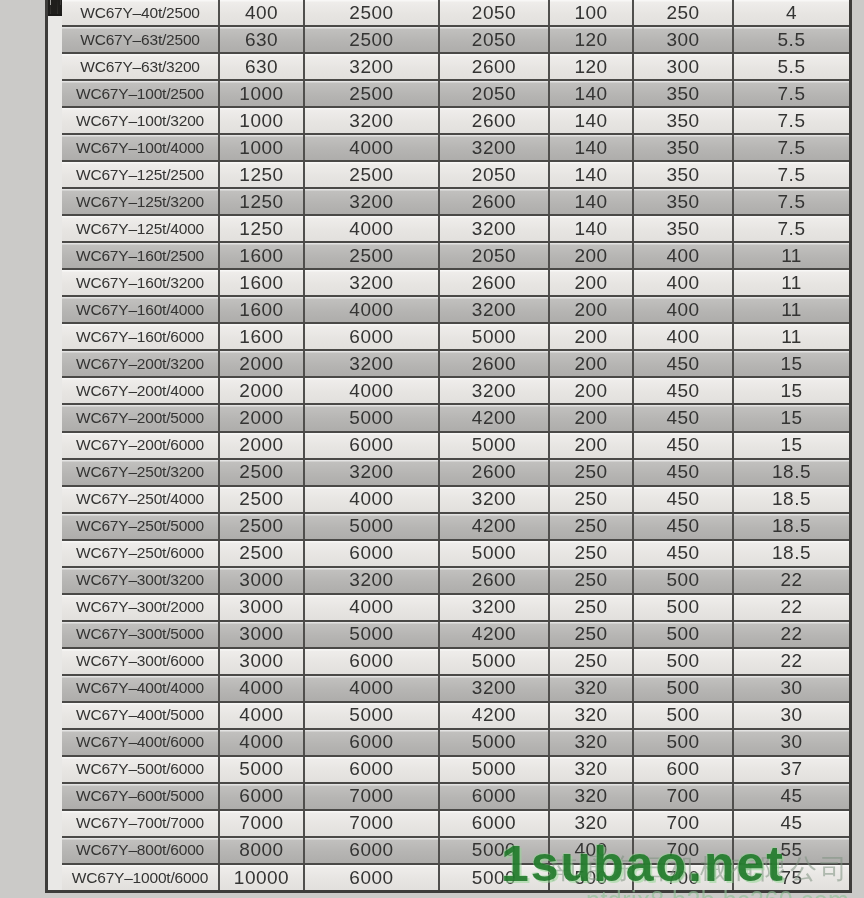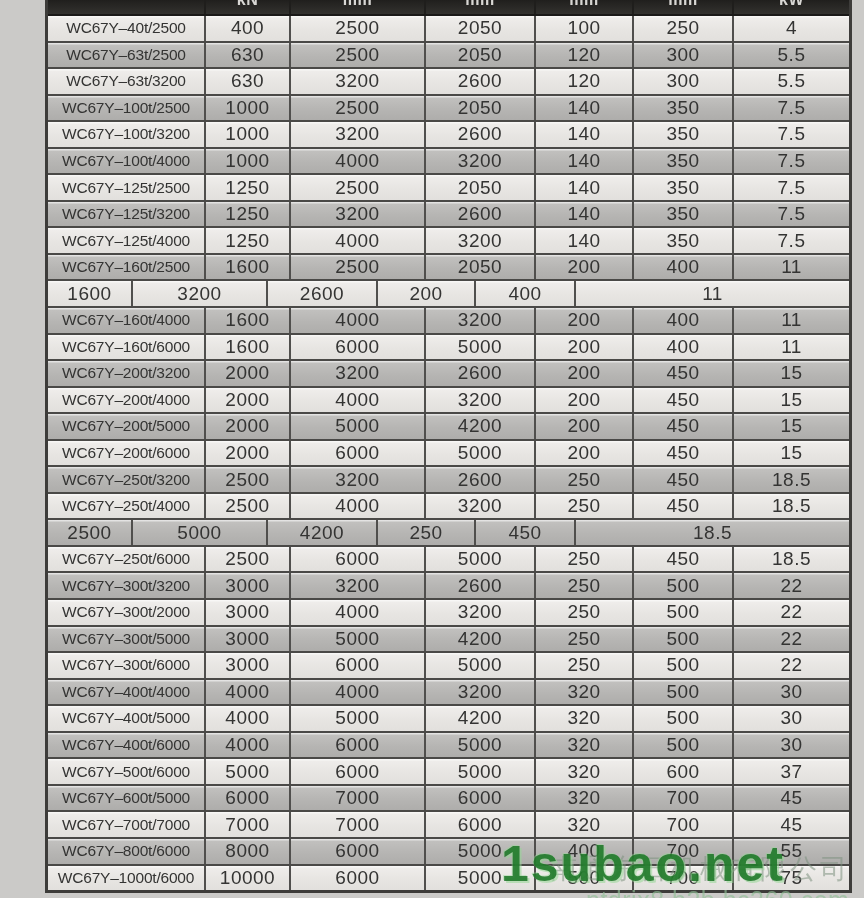--- a/index.html
+++ b/index.html
@@ -9,21 +9,21 @@
     background:#cbcac8;
     font-family:"Liberation Sans", sans-serif;
   }
   
   .spec-table {
     position:absolute; left:45px; top:0; width:807px; height:893px;
     box-sizing:border-box;
     border-left:3px solid #3d3c3a;
     border-right:3px solid #3d3c3a;
     border-bottom:3px solid #3d3c3a;
-    display:flex; flex-direction:column;
+    display:flex; 
     background:#e9e8e6;
   }
   .header-row {
     height:14px; flex:0 0 14px;
     background:linear-gradient(#201f1d,#33322f);
     display:flex; overflow:hidden;
     border-bottom:2px solid #1a1918;
   }
   .header-cell {
     box-sizing:border-box;
@@ -50,21 +50,21 @@
     display:flex; align-items:center; justify-content:center;
     border-right:2px solid #504f4d;
     box-shadow:inset 0 1.5px 0 rgba(255,255,255,.55);
     color:#343433;
   }
   .cell:last-child { border-right:none; }
   .c0 { width:158px; }
   .c1 { width:85px;  }
   .c2 { width:135px; }
   .c3 { width:110px; }
-  .c4 { width:98px;text-align:center;  }
+  .c4 { width:84px;text-align:center;  }
   .c5 { width:100px; }
   .c6 { flex:1;      }
   .model-cell { font-size:15.5px; letter-spacing:-.2px; white-space:nowrap; }
   .value-cell { font-size:19px; letter-spacing:.5px; }
   
   .wm { position:absolute; white-space:nowrap; pointer-events:none; }
   .wm-company {
     left:550px; top:851px;
     font-size:27px; letter-spacing:3px;
     color:rgba(125,145,128,.55);
@@ -194,20 +194,21 @@
       <div class="t-row gray">
         <div class="cell model-cell c0">WC67Y–160t/2500</div>
         <div class="cell value-cell c1">1600</div>
         <div class="cell value-cell c2">2500</div>
         <div class="cell value-cell c3">2050</div>
         <div class="cell value-cell c4">200</div>
         <div class="cell value-cell c5">400</div>
         <div class="cell value-cell c6">11</div>
       </div>
       <div class="t-row light">
+        <div class="cell model-cell c0">WC67Y–160t/3200</div>
         <div class="cell value-cell c1">1600</div>
         <div class="cell value-cell c2">3200</div>
         <div class="cell value-cell c3">2600</div>
         <div class="cell value-cell c4">200</div>
         <div class="cell value-cell c5">400</div>
         <div class="cell value-cell c6">11</div>
       </div>
       <div class="t-row gray">
         <div class="cell model-cell c0">WC67Y–160t/4000</div>
         <div class="cell value-cell c1">1600</div>
@@ -274,20 +275,21 @@
       <div class="t-row light">
         <div class="cell model-cell c0">WC67Y–250t/4000</div>
         <div class="cell value-cell c1">2500</div>
         <div class="cell value-cell c2">4000</div>
         <div class="cell value-cell c3">3200</div>
         <div class="cell value-cell c4">250</div>
         <div class="cell value-cell c5">450</div>
         <div class="cell value-cell c6">18.5</div>
       </div>
       <div class="t-row gray">
+        <div class="cell model-cell c0">WC67Y–250t/5000</div>
         <div class="cell value-cell c1">2500</div>
         <div class="cell value-cell c2">5000</div>
         <div class="cell value-cell c3">4200</div>
         <div class="cell value-cell c4">250</div>
         <div class="cell value-cell c5">450</div>
         <div class="cell value-cell c6">18.5</div>
       </div>
       <div class="t-row light">
         <div class="cell model-cell c0">WC67Y–250t/6000</div>
         <div class="cell value-cell c1">2500</div>

